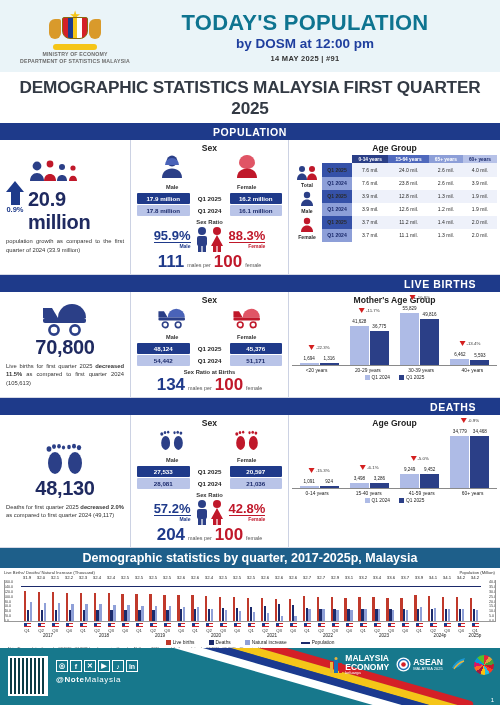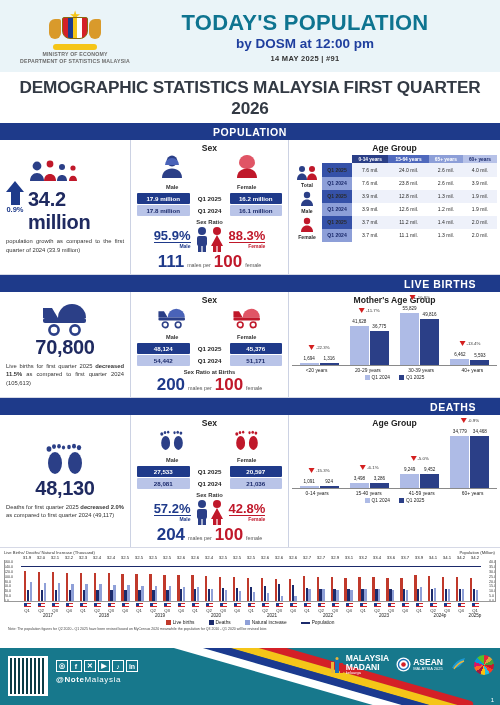--- a/index.html
+++ b/index.html
@@ -166,21 +166,21 @@
       <div class="h-title">TODAY'S POPULATION</div>
       <div class="h-sub">by DOSM at 12:00 pm</div>
       <div class="h-date">
         <span>14 MAY 2025</span>
         <span>|</span>
         <span>#91</span>
       </div>
     </div>
   </div>
 
-  <div class="main-title">DEMOGRAPHIC STATISTICS MALAYSIA FIRST QUARTER 2026</div>
+  <div class="main-title">DEMOGRAPHIC STATISTICS MALAYSIA FIRST QUARTER 2025</div>
 
   <div class="bar">POPULATION</div>
   <div class="panel">
 
     <div class="col col-a vdiv">
       <div style="display:flex;align-items:center;gap:4px;">
         <div style="text-align:center;">
           <div class="arrow-up"></div>
             <div class="arrow-stem"></div>
           <div class="pct-badge">0.9%</div>
@@ -191,21 +191,21 @@
               <circle cx="9" cy="6" r="4.4" fill="#2b3f87"></circle>
                 <path d="M2 21c0-5 3.2-8 7-8s7 3 7 8z" fill="#2b3f87"></path>
               <circle cx="22" cy="4" r="3.4" fill="#c0182a"></circle>
                 <path d="M16 21c0-4.5 2.7-7 6-7s6 2.5 6 7z" fill="#c0182a"></path>
               <circle cx="34" cy="7" r="3" fill="#2b3f87"></circle>
                 <path d="M29 21c0-4 2.2-6 5-6s5 2 5 6z" fill="#2b3f87"></path>
               <circle cx="45" cy="8" r="2.6" fill="#c0182a"></circle>
                 <path d="M41 21c0-3.4 1.8-5.2 4-5.2s4 1.8 4 5.2z" fill="#c0182a"></path>
             </svg>
           </div>
-          <div class="pop-big">34.2 million</div>
+          <div class="pop-big">20.9 million</div>
         </div>
       </div>
       <div class="pop-note">population growth as compared to the first quarter of 2024 (33.9 million)</div>
     </div>
 
     <div class="col col-b vdiv">
       <div class="sec-head">Sex</div>
       <div class="sex-wrap">
         <div class="sex-ico">
           <svg width="26" height="24" viewBox="0 0 26 24">
@@ -398,21 +398,21 @@
         </tr>
         <tr>
           <td class="c-light">54,442</td>
           <td class="c-mid">Q1 2024</td>
           <td class="c-light">51,171</td>
         </tr>
       </tbody>
         </table>
       <div class="ratio-title">Sex Ratio at Births</div>
       <div class="ratio2">
-        <span class="big-m">200</span>
+        <span class="big-m">134</span>
         <span class="small-g">males per</span>
         <span class="big-f">100</span>
         <span class="small-g">female</span>
       </div>
     </div>
 
     <div class="col col-c">
       <div class="sec-head">Mother's Age Group</div>
       <div class="chart">
         <div class="bars" id="mchart-bars">
@@ -632,20 +632,21 @@
             <span>60+ years</span>
           </div>
         <div class="legend" id="dchart-legend">
             <span><i class="sw" style="background:#aebbe6"></i>Q1 2024</span>
             <span><i class="sw" style="background:#2b3f87"></i>Q1 2025</span>
           </div>
       </div>
     </div>
   </div>
 
+  <div class="qbar">Demographic statistics by quarter, 2017-2025p, Malaysia</div>
   <div class="qwrap">
     <div class="qaxis-l">Live Births/ Deaths/ Natural Increase (Thousand)</div>
     <div class="qaxis-r">Population (Million)</div>
     <div class="qvals" id="q-popvals">
         <span>31.9</span>
         <span>32.0</span>
         <span>32.1</span>
         <span>32.2</span>
         <span>32.3</span>
         <span>32.4</span>
@@ -1043,21 +1044,21 @@
       <b>@Note</b><span>Malaysia</span>
     </div>
     <div class="logos">
       <div style="display:flex;align-items:center;gap:2px;">
         <svg width="14" height="16" viewBox="0 0 14 16">
             <rect x="1" y="5" width="3" height="11" fill="#e8b63a"></rect>
             <rect x="5" y="2" width="4" height="14" fill="#1b6fb5"></rect>
             <rect x="10" y="6" width="3" height="10" fill="#d42027"></rect>
             <circle cx="7" cy="1.5" r="1.5" fill="#e8b63a"></circle>
           </svg>
-        <div class="logo-t"><span>MALAYSIA</span><br><span>MADANI</span><small>keluarga</small></div>
+        <div class="logo-t"><span>MALAYSIA</span><br><span>ECONOMY</span><small>keluarga</small></div>
       </div>
       <div style="display:flex;align-items:center;gap:2px;">
         <svg width="15" height="15" viewBox="0 0 15 15">
             <circle cx="7.5" cy="7.5" r="7" fill="#fff"></circle>
             <circle cx="7.5" cy="7.5" r="5" fill="none" stroke="#1b6fb5" stroke-width="1.4"></circle>
             <circle cx="7.5" cy="7.5" r="2.3" fill="#d42027"></circle>
           </svg>
         <div class="logo-t"><span>ASEAN</span><small>MALAYSIA 2025</small></div>
       </div>
       <svg width="17" height="17" viewBox="0 0 17 17">

